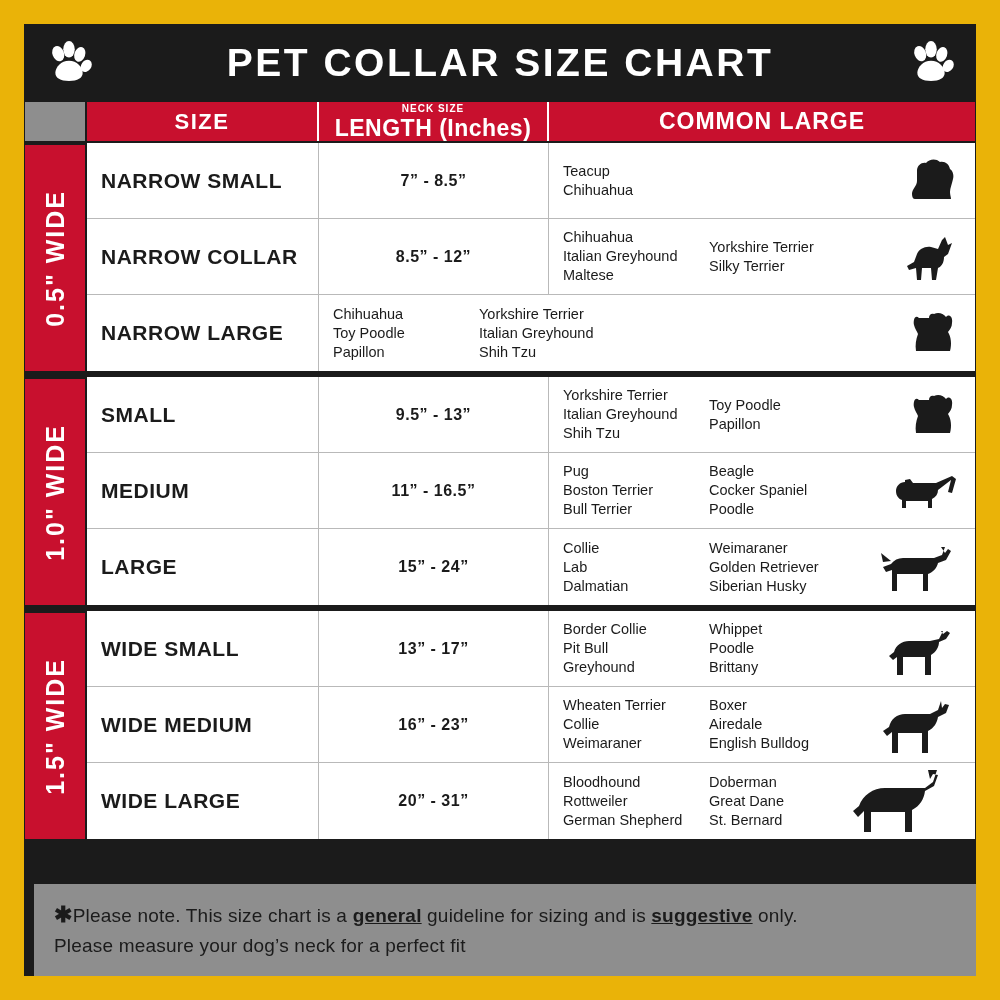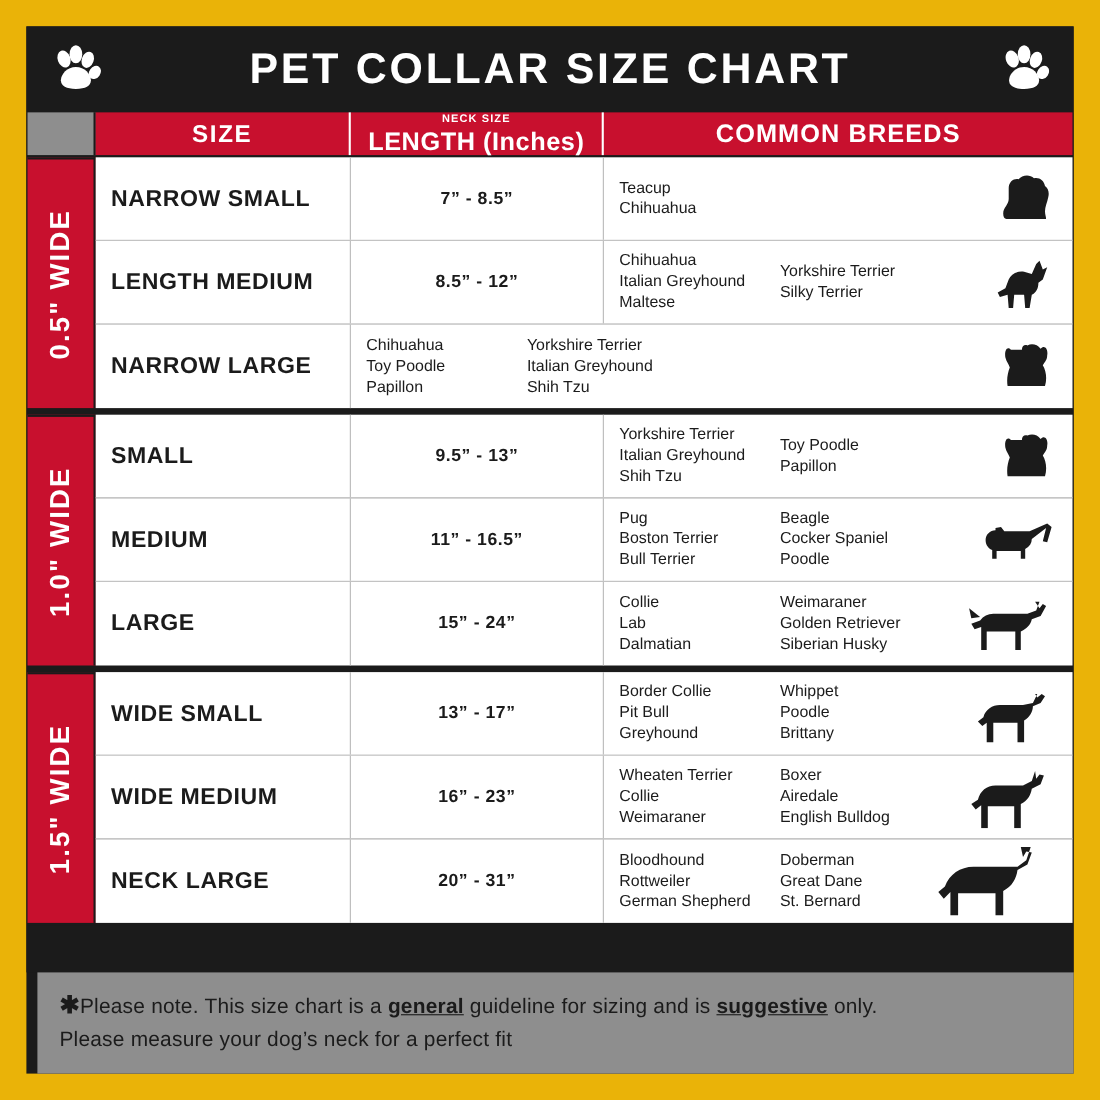--- a/index.html
+++ b/index.html
@@ -180,21 +180,21 @@
       <div class="thead">
         <div class="th corner col-wide"></div>
         <div class="th col-size">
           <span class="th-size">SIZE</span>
         </div>
         <div class="th col-len">
           <span class="th-len-sub">NECK SIZE</span>
           <span class="th-len">LENGTH (Inches)</span>
         </div>
         <div class="th col-breeds" style="border-right:none;">
-          <span class="th-breeds">COMMON BREEDS</span>
+          <span class="th-breeds">COMMON LARGE</span>
         </div>
       </div>
 
       <div class="group">
         <div class="group-label">
           <span>0.5" WIDE</span>
         </div>
         <div class="group-rows">
 
           <div class="row">
@@ -208,21 +208,21 @@
               <div class="breed-col c2"></div>
               <span class="silhouette">
                 <svg width="56" height="44" viewBox="0 0 56 44" aria-hidden="true">
                   <path fill="#1b1b1b" d="M10 12c0-6 5-9 9-8 3-4 10-5 14-1 5-1 9 2 10 7 3 2 4 6 3 10-1 5-3 9-3 13 0 3 1 5 1 7H8c-2 0-3-2-3-5 0-5 5-8 5-13 0-4 0-7 0-10z"></path>
                 </svg>
               </span>
             </div>
           </div>
 
           <div class="row">
-            <div class="cell-size">LENGTH MEDIUM</div>
+            <div class="cell-size">NARROW COLLAR</div>
             <div class="cell-len">8.5” - 12”</div>
             <div class="cell-breeds">
               <div class="breed-col c1">
                 <span>Chihuahua</span>
                 <span>Italian Greyhound</span>
                 <span>Maltese</span>
               </div>
               <div class="breed-col c2">
                 <span>Yorkshire Terrier</span>
                 <span>Silky Terrier</span>
@@ -378,21 +378,21 @@
               </div>
               <span class="silhouette">
                 <svg width="84" height="56" viewBox="0 0 84 56" aria-hidden="true">
                   <path fill="#1b1b1b" d="M62 4l-3 9-8 4H26c-8 0-14 5-16 13l-6 4 4 5 5-4v21h6V36h24v20h6V34c6-3 9-8 10-14l8-4 3-8-4-1-3 4-1-7z"></path>
                 </svg>
               </span>
             </div>
           </div>
 
           <div class="row">
-            <div class="cell-size">NECK LARGE</div>
+            <div class="cell-size">WIDE LARGE</div>
             <div class="cell-len">20” - 31”</div>
             <div class="cell-breeds">
               <div class="breed-col c1">
                 <span>Bloodhound</span>
                 <span>Rottweiler</span>
                 <span>German Shepherd</span>
               </div>
               <div class="breed-col c2">
                 <span>Doberman</span>
                 <span>Great Dane</span>

